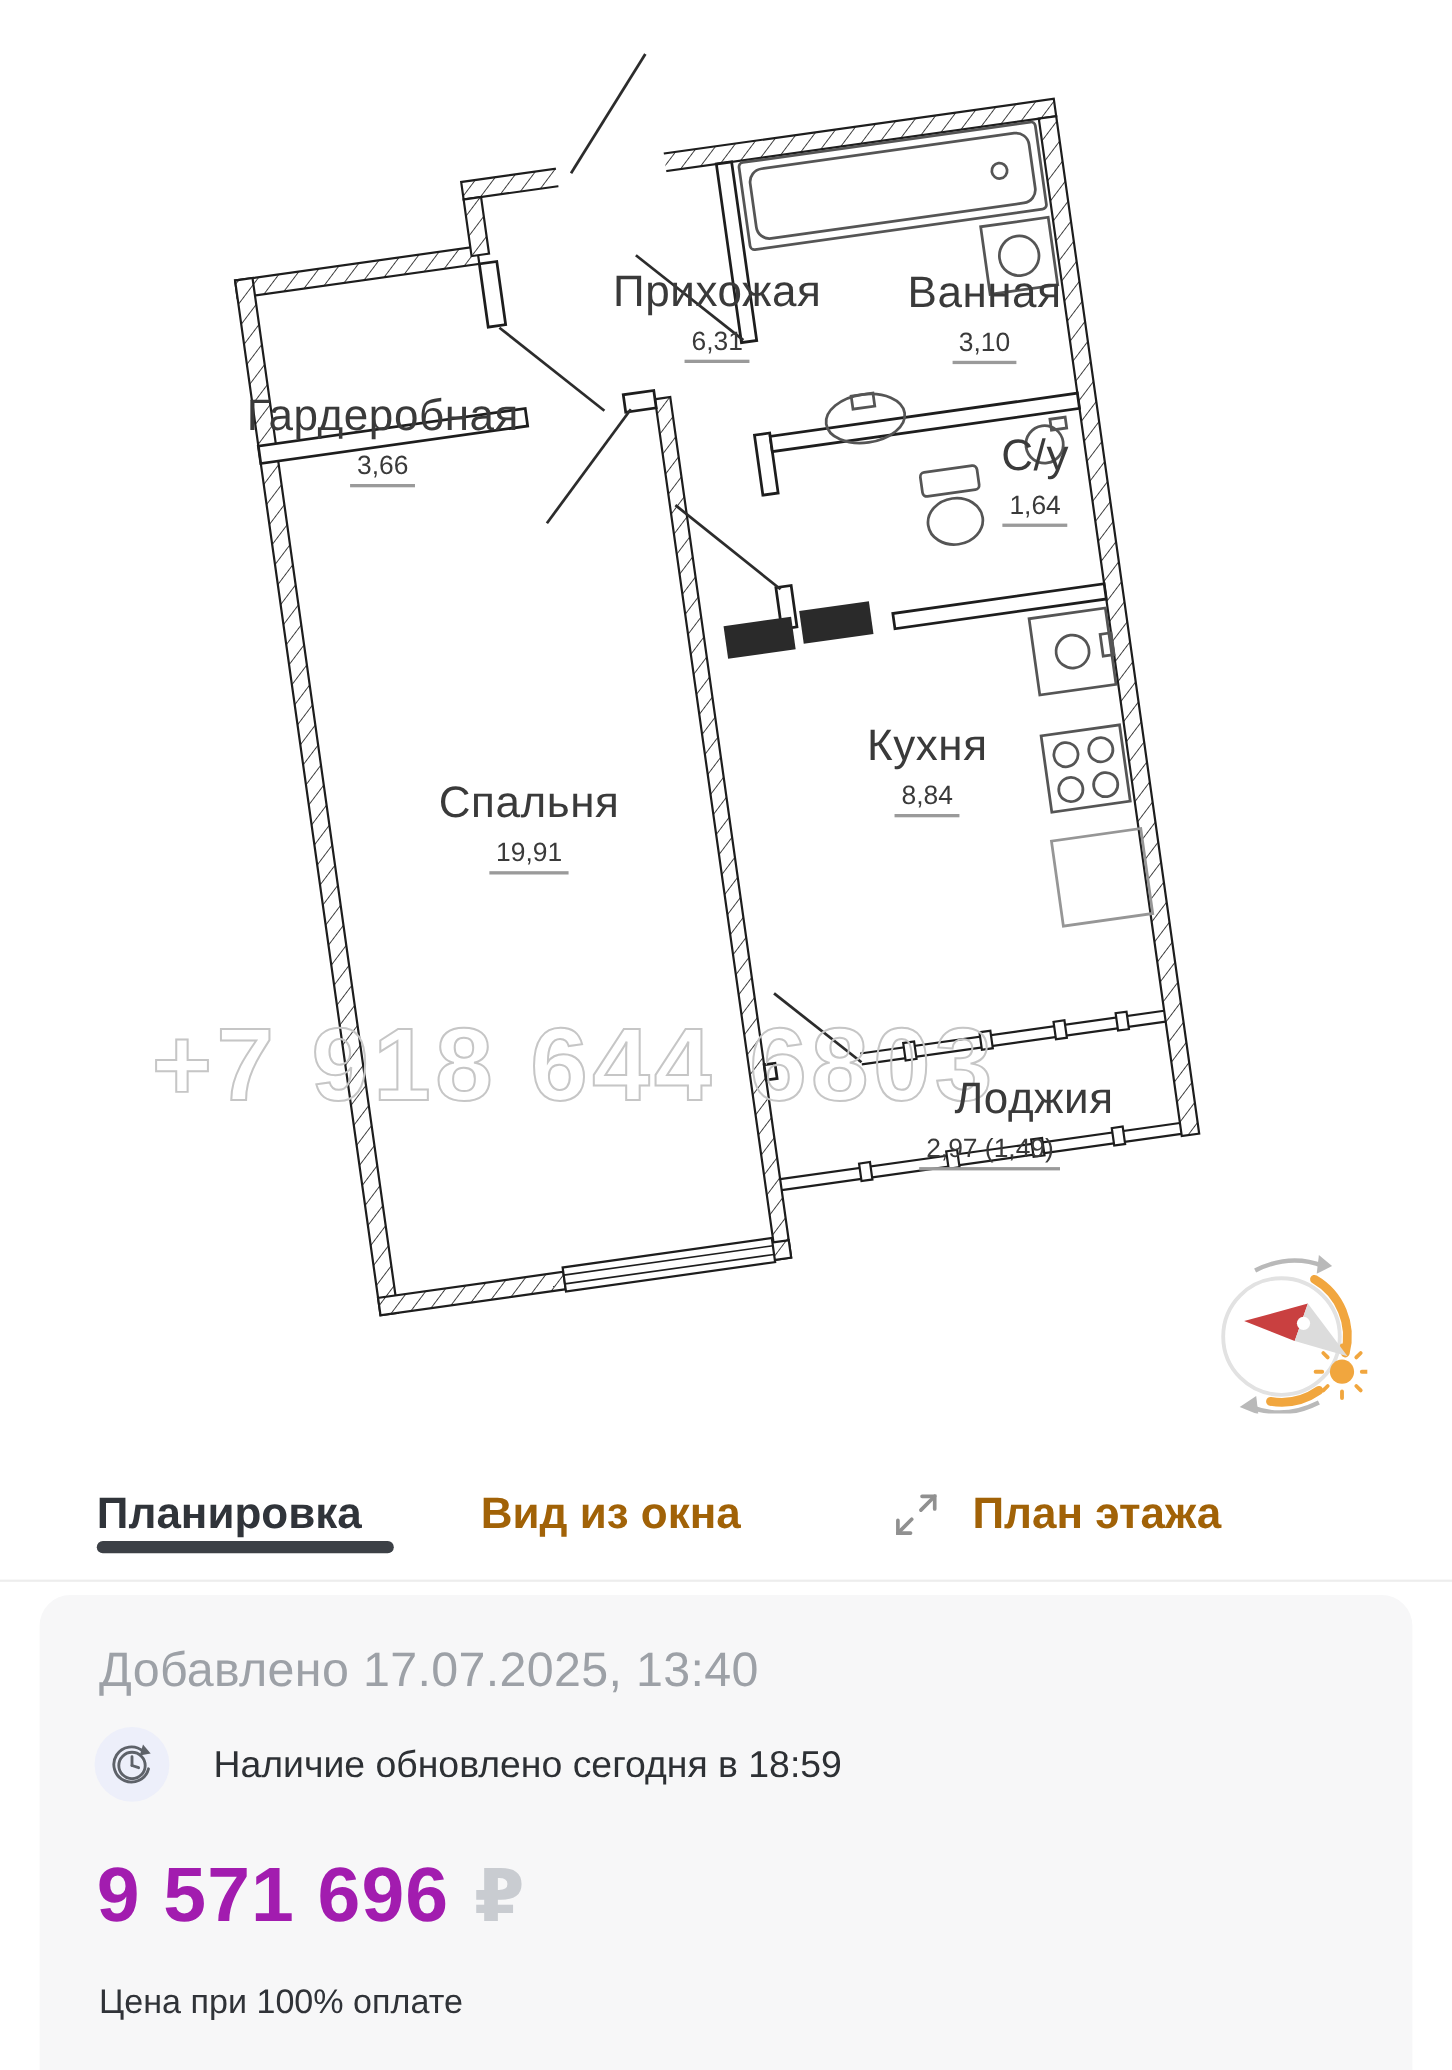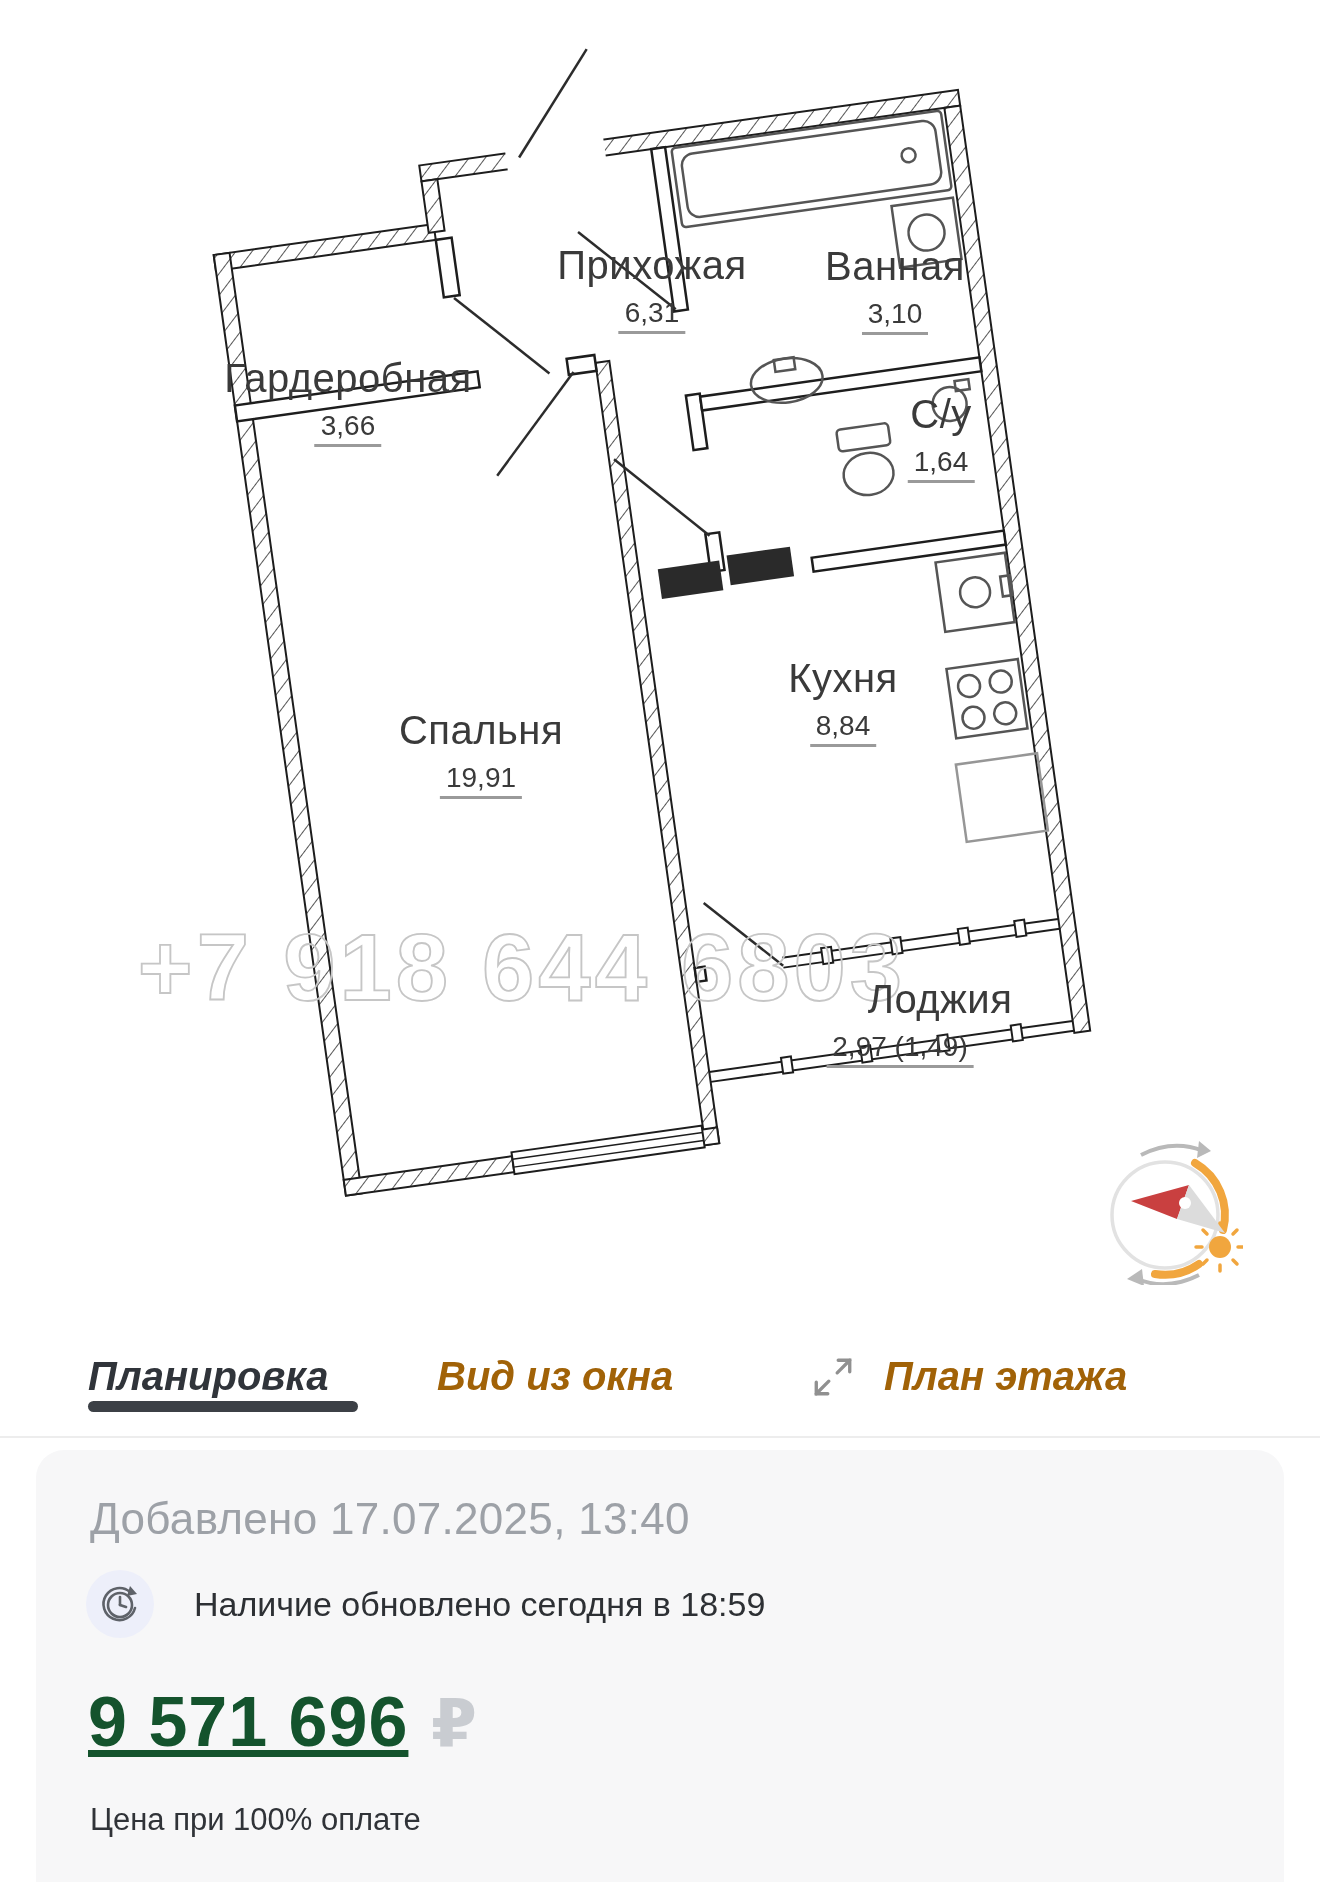--- a/index.html
+++ b/index.html
@@ -9,26 +9,26 @@
   }
   
   .plan-area{position:absolute;left:0;top:0;width:1320px;height:1290px;background:#fff;}
   .plan-svg{position:absolute;left:0;top:0;}
   .room-label{
     position:absolute;transform:translateX(-50%);text-align:center;
     color:#3a3a3a;white-space:nowrap;line-height:1;
   }
   .room-name{font-size:40px;letter-spacing:.5px;}
   .room-area{
-    display:inline-block;font-size:28px;margin-top:14px;
+    display:inline-block;font-size:24px;margin-top:14px;
     border-bottom:3px solid #9a9a9a;padding:0 6px 4px 6px;
   }
   .compass{position:absolute;left:1103px;top:1133px;width:140px;height:152px;cursor:pointer;}
   
-  .tabs{position:absolute;left:0;top:1340px;width:1200px;height:96px;background:#fff;font-style:italic;}
+  .tabs{position:absolute;left:0;top:1340px;width:1200px;height:96px;background:#fff;}
   .tab{position:absolute;top:14px;font-size:40px;font-weight:bold;white-space:nowrap;cursor:pointer;}
   .tab-active{left:88px;color:#30343a;}
   .tab-inactive{color:#a16207;}
   .tab-underline{
     position:absolute;left:88px;top:61px;width:270px;height:11px;
     border-radius:6px;background:#3c4046;
   }
   .tab-view{left:437px;}
   .tab-floor{left:810px;display:flex;}
   .tab-floor .expand-wrap{width:46px;height:46px;margin-right:28px;}
@@ -42,21 +42,21 @@
     position:absolute;left:54px;top:44px;
     font-size:44px;color:#9da1a7;letter-spacing:.3px;
   }
   .avail-row{position:absolute;left:50px;top:120px;display:flex;align-items:center;}
   .avail-icon{
     width:68px;height:68px;border-radius:50%;background:#edeffa;
     display:flex;align-items:center;justify-content:center;flex:none;
   }
   .avail-text{margin-left:40px;font-size:34px;font-weight:normal;color:#2d3034;}
   .price-row{position:absolute;left:52px;top:232px;white-space:nowrap;}
-  .price-value{font-size:70px;font-weight:bold;color:#14532d;letter-spacing:1px;text-decoration:underline;}
+  .price-value{font-size:70px;font-weight:bold;color:#a21caf;letter-spacing:1px;}
   .price-currency{
     font-size:66px;font-weight:bold;color:#c9ccd1;margin-left:18px;
     font-family:"DejaVu Sans",sans-serif;
   }
   .price-note{position:absolute;left:54px;top:352px;font-size:31px;color:#303338;}
 </style>
 </head>
 <body>
 
 <div class="plan-area">

